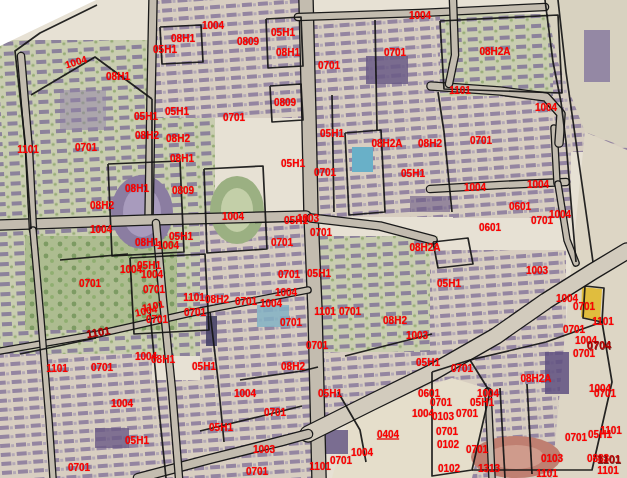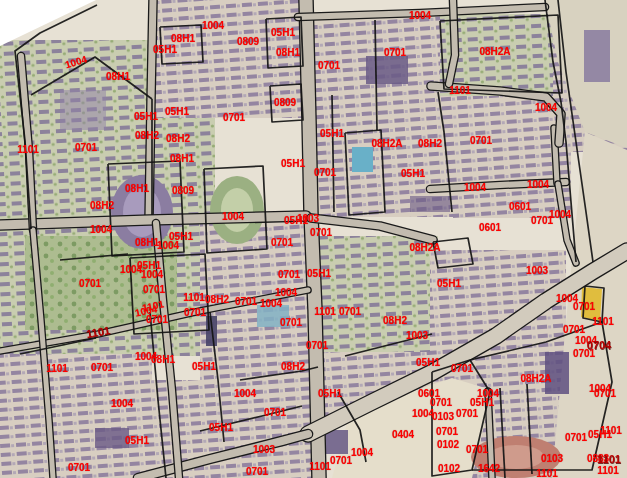--- a/index.html
+++ b/index.html
@@ -256,33 +256,33 @@
       <span class="plabel" style="left: 441px; top: 402px;">0701</span>
       <span class="plabel" style="left: 482px; top: 402px;">05H1</span>
       <span class="plabel" style="left: 122px; top: 403px;">1004</span>
       <span class="plabel" style="left: 275px; top: 412px;">0701</span>
       <span class="plabel" style="left: 423px; top: 413px;">1004</span>
       <span class="plabel" style="left: 467px; top: 413px;">0701</span>
       <span class="plabel" style="left: 443px; top: 416px;">0103</span>
       <span class="plabel" style="left: 221px; top: 427px;">05H1</span>
       <span class="plabel" style="left: 611px; top: 430px;">1101</span>
       <span class="plabel" style="left: 447px; top: 431px;">0701</span>
-      <span class="plabel" style="left: 403px; top: 434px;">0404</span>
+      <span class="plabel" style="left: 388px; top: 434px; text-decoration: underline;">0404</span>
       <span class="plabel" style="left: 600px; top: 434px;">05H1</span>
       <span class="plabel" style="left: 576px; top: 437px;">0701</span>
       <span class="plabel" style="left: 137px; top: 440px;">05H1</span>
       <span class="plabel" style="left: 448px; top: 444px;">0102</span>
       <span class="plabel" style="left: 264px; top: 449px;">1003</span>
       <span class="plabel" style="left: 477px; top: 449px;">0701</span>
       <span class="plabel" style="left: 362px; top: 452px;">1004</span>
       <span class="plabel" style="left: 552px; top: 458px;">0103</span>
       <span class="plabel" style="left: 598px; top: 458px;">0883</span>
       <span class="plabel bold" style="left: 609px; top: 459px;">1101</span>
       <span class="plabel" style="left: 341px; top: 460px;">0701</span>
       <span class="plabel" style="left: 320px; top: 466px;">1101</span>
       <span class="plabel" style="left: 449px; top: 468px;">0102</span>
-      <span class="plabel" style="left: 489px; top: 468px;">1642</span>
+      <span class="plabel" style="left: 489px; top: 468px;">1313</span>
       <span class="plabel" style="left: 79px; top: 467px;">0701</span>
       <span class="plabel" style="left: 608px; top: 470px;">1101</span>
       <span class="plabel" style="left: 257px; top: 471px;">0701</span>
       <span class="plabel" style="left: 547px; top: 473px;">1101</span>
     </div>
 </div>
 
 </body></html>

